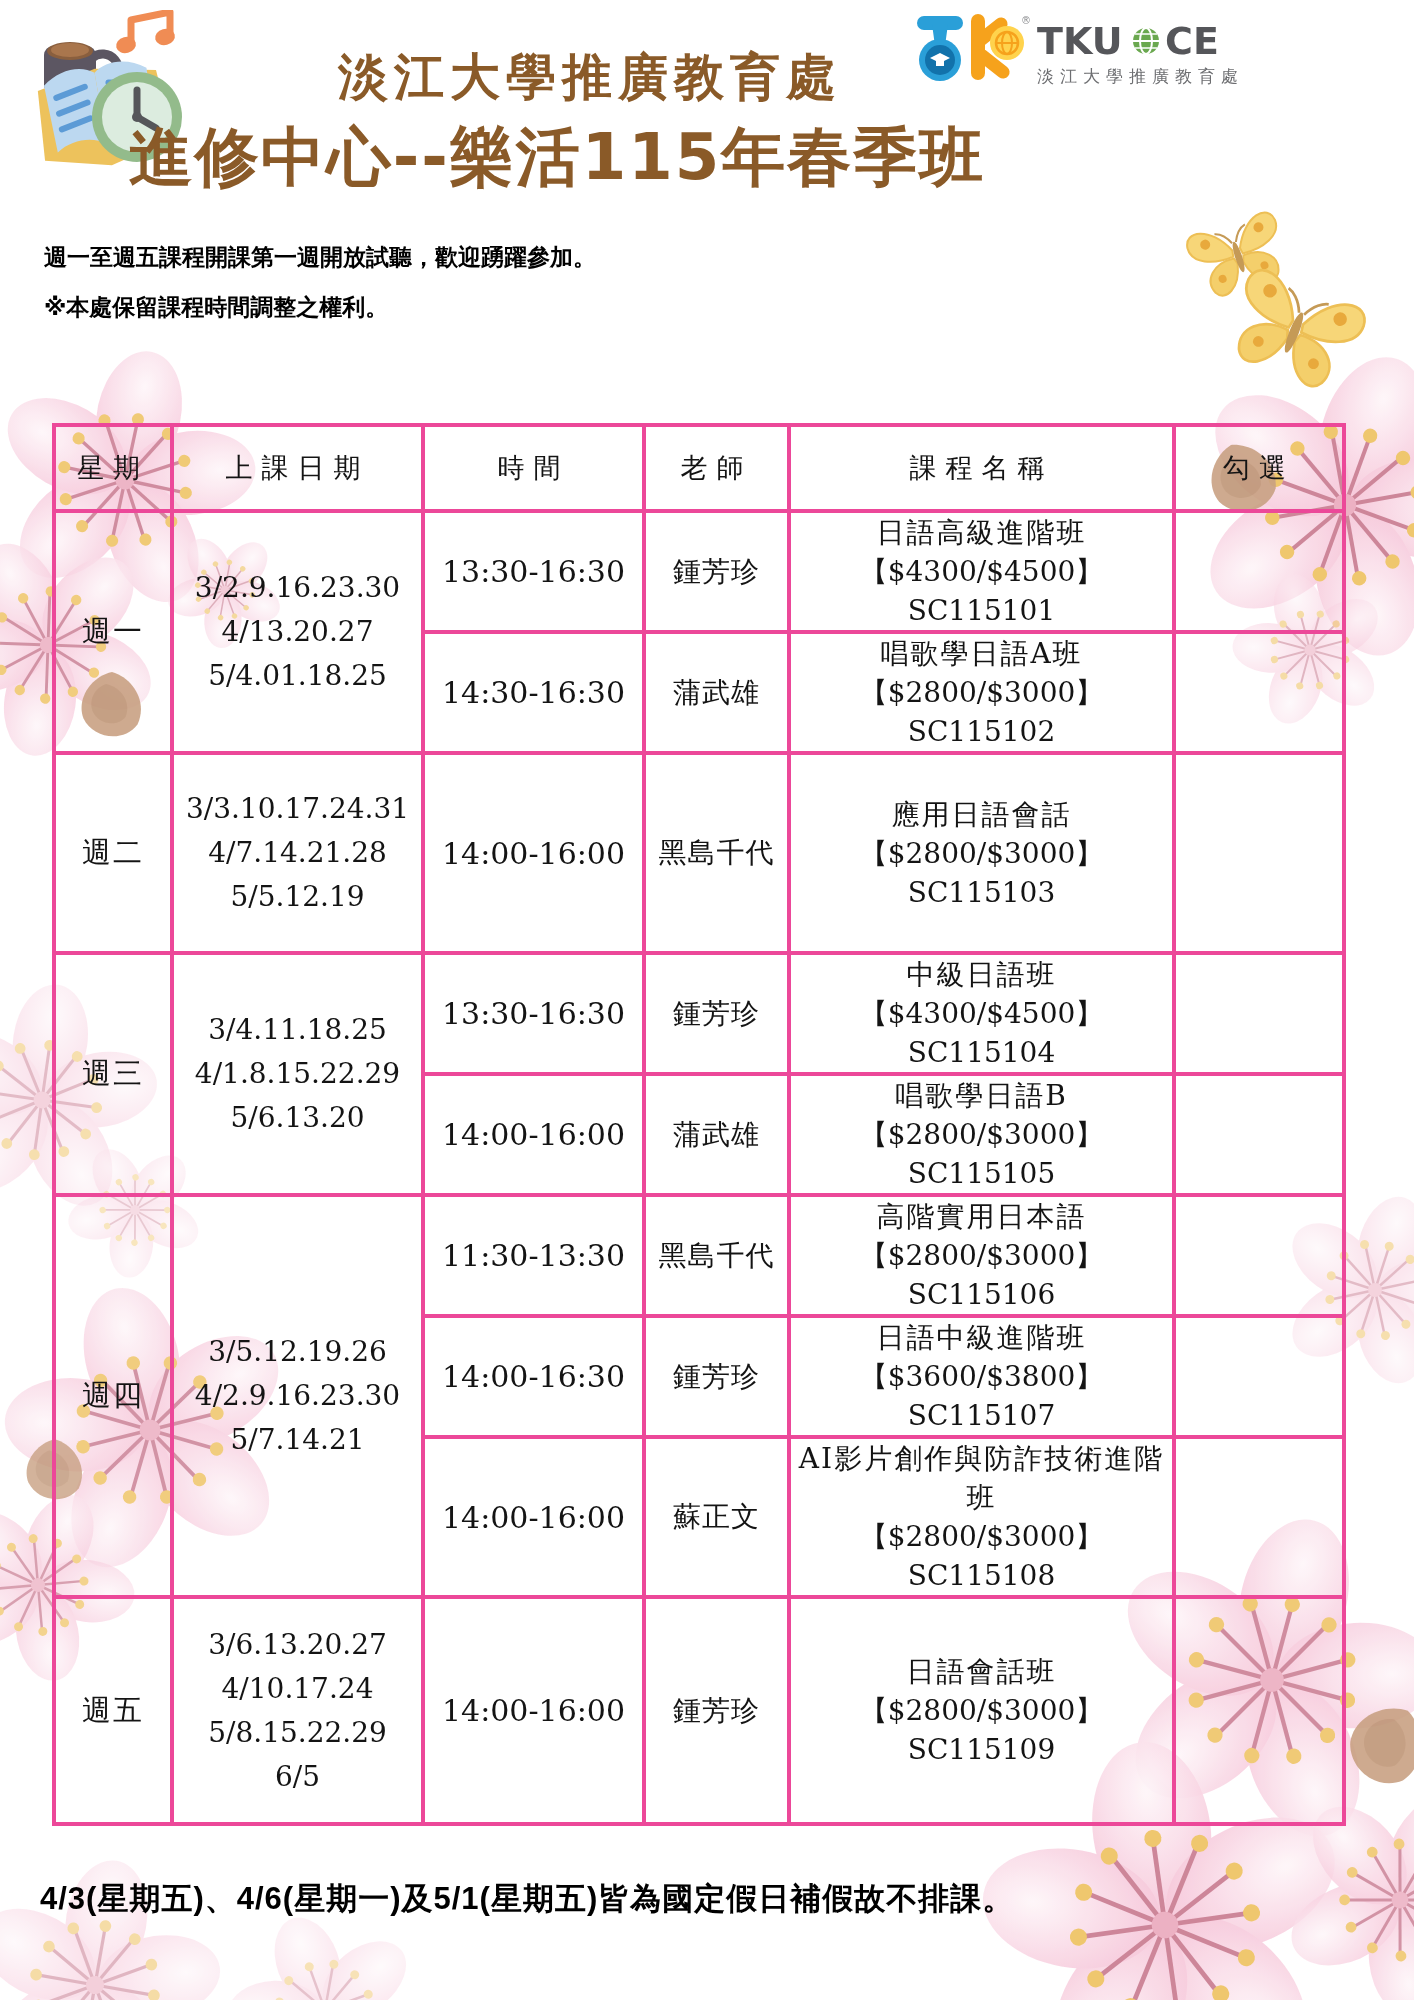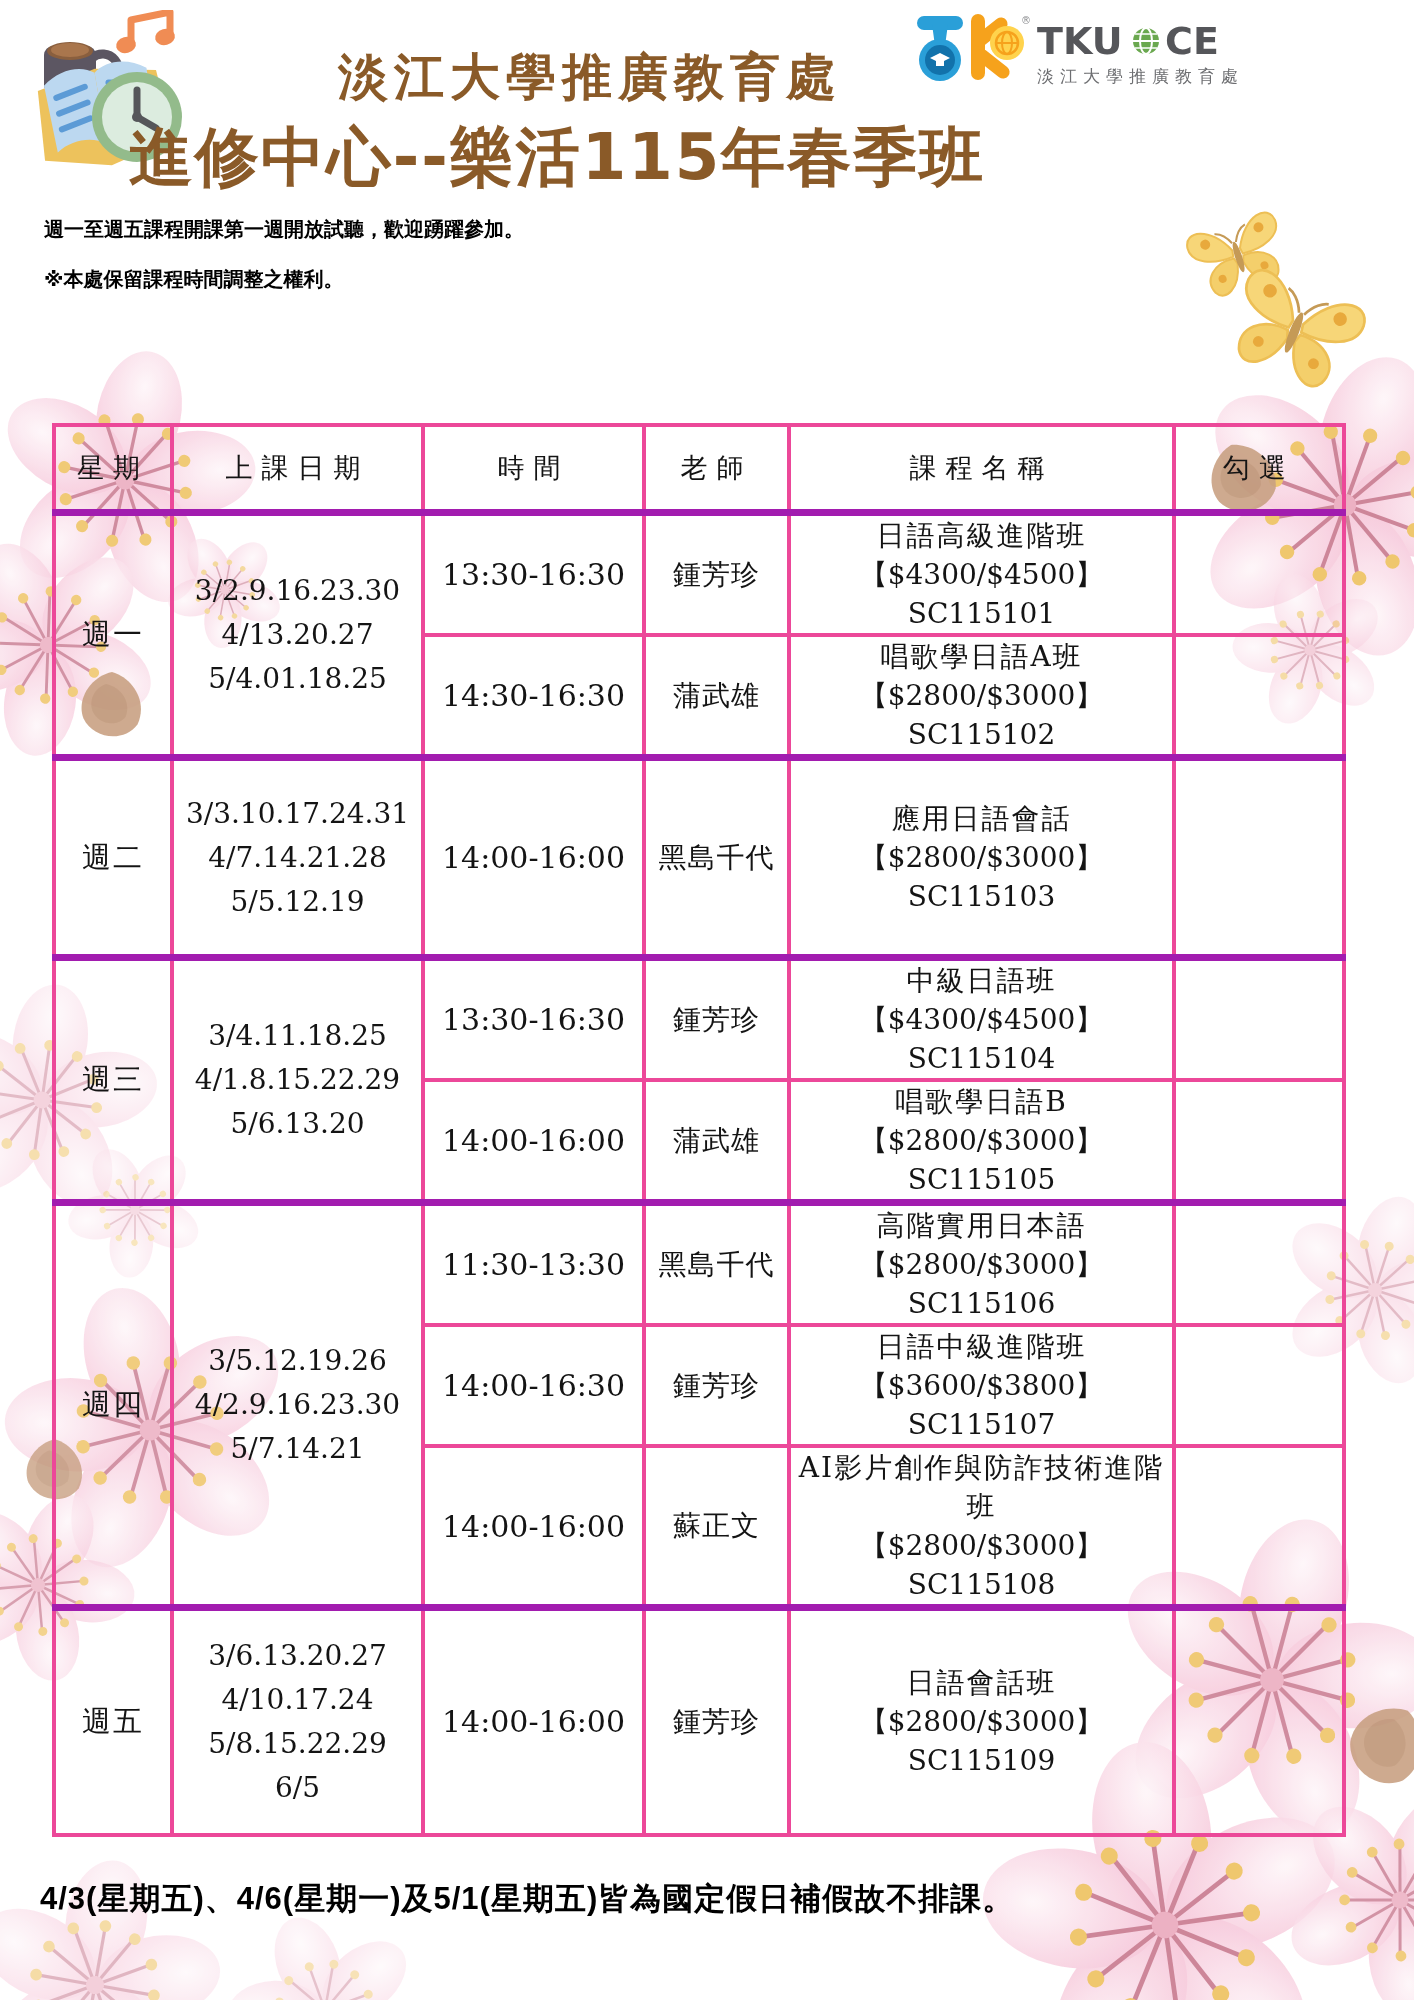--- a/index.html
+++ b/index.html
@@ -15,35 +15,35 @@
     top:44px;left:0;width:1180px;text-align:center;
     font-family:"DejaVu Sans", sans-serif;font-weight:bold;
     font-size:50px;letter-spacing:6px;color:#8a5a28;
   }
   .main-title{
     top:114px;left:12px;width:1090px;text-align:center;
     font-family:"DejaVu Sans", sans-serif;font-weight:bold;
     font-size:64px;letter-spacing:2px;color:#8a5a28;white-space:nowrap;
   }
   .intro{
-    top:204px;left:44px;font-family:"DejaVu Sans", sans-serif;
-    font-weight:bold;font-size:20px;line-height:50px;color:#000;
+    top:232px;left:44px;font-family:"DejaVu Sans", sans-serif;
+    font-weight:bold;font-size:23px;line-height:50px;color:#000;
   }
 
   
   table.schedule{
     position:absolute;left:52px;top:423px;z-index:2;
     border-collapse:collapse;table-layout:fixed;width:1290px;
     background:transparent;
   }
   table.schedule td,table.schedule th{
     border:4px solid #ec4899;text-align:center;vertical-align:middle;
     padding:0;font-weight:normal;color:#141414;
   }
-  tr.group-start td{border-top:7px solid #a21caf;}
+  tr.group-start td{border-top:3px solid #a21caf;}
   tr.header-row th{font-size:27px;letter-spacing:9px;height:82px;}
   td.day{font-size:29px;letter-spacing:2px;}
   td.dates{text-align:left;padding-left:6px;font-size:28px;}
   td.dates .dline{display:block;line-height:44px;}
   td.time{text-align:right;padding-right:3px;font-size:30px;}
   td.teacher{font-size:28px;letter-spacing:1px;font-family:Liberation Serif, serif;}
   td.course div{line-height:39px;font-size:28px;}
   td.course .cname{letter-spacing:2px;}
   .footer-note{
     top:1878px;left:40px;font-family:Liberation Sans, sans-serif;

